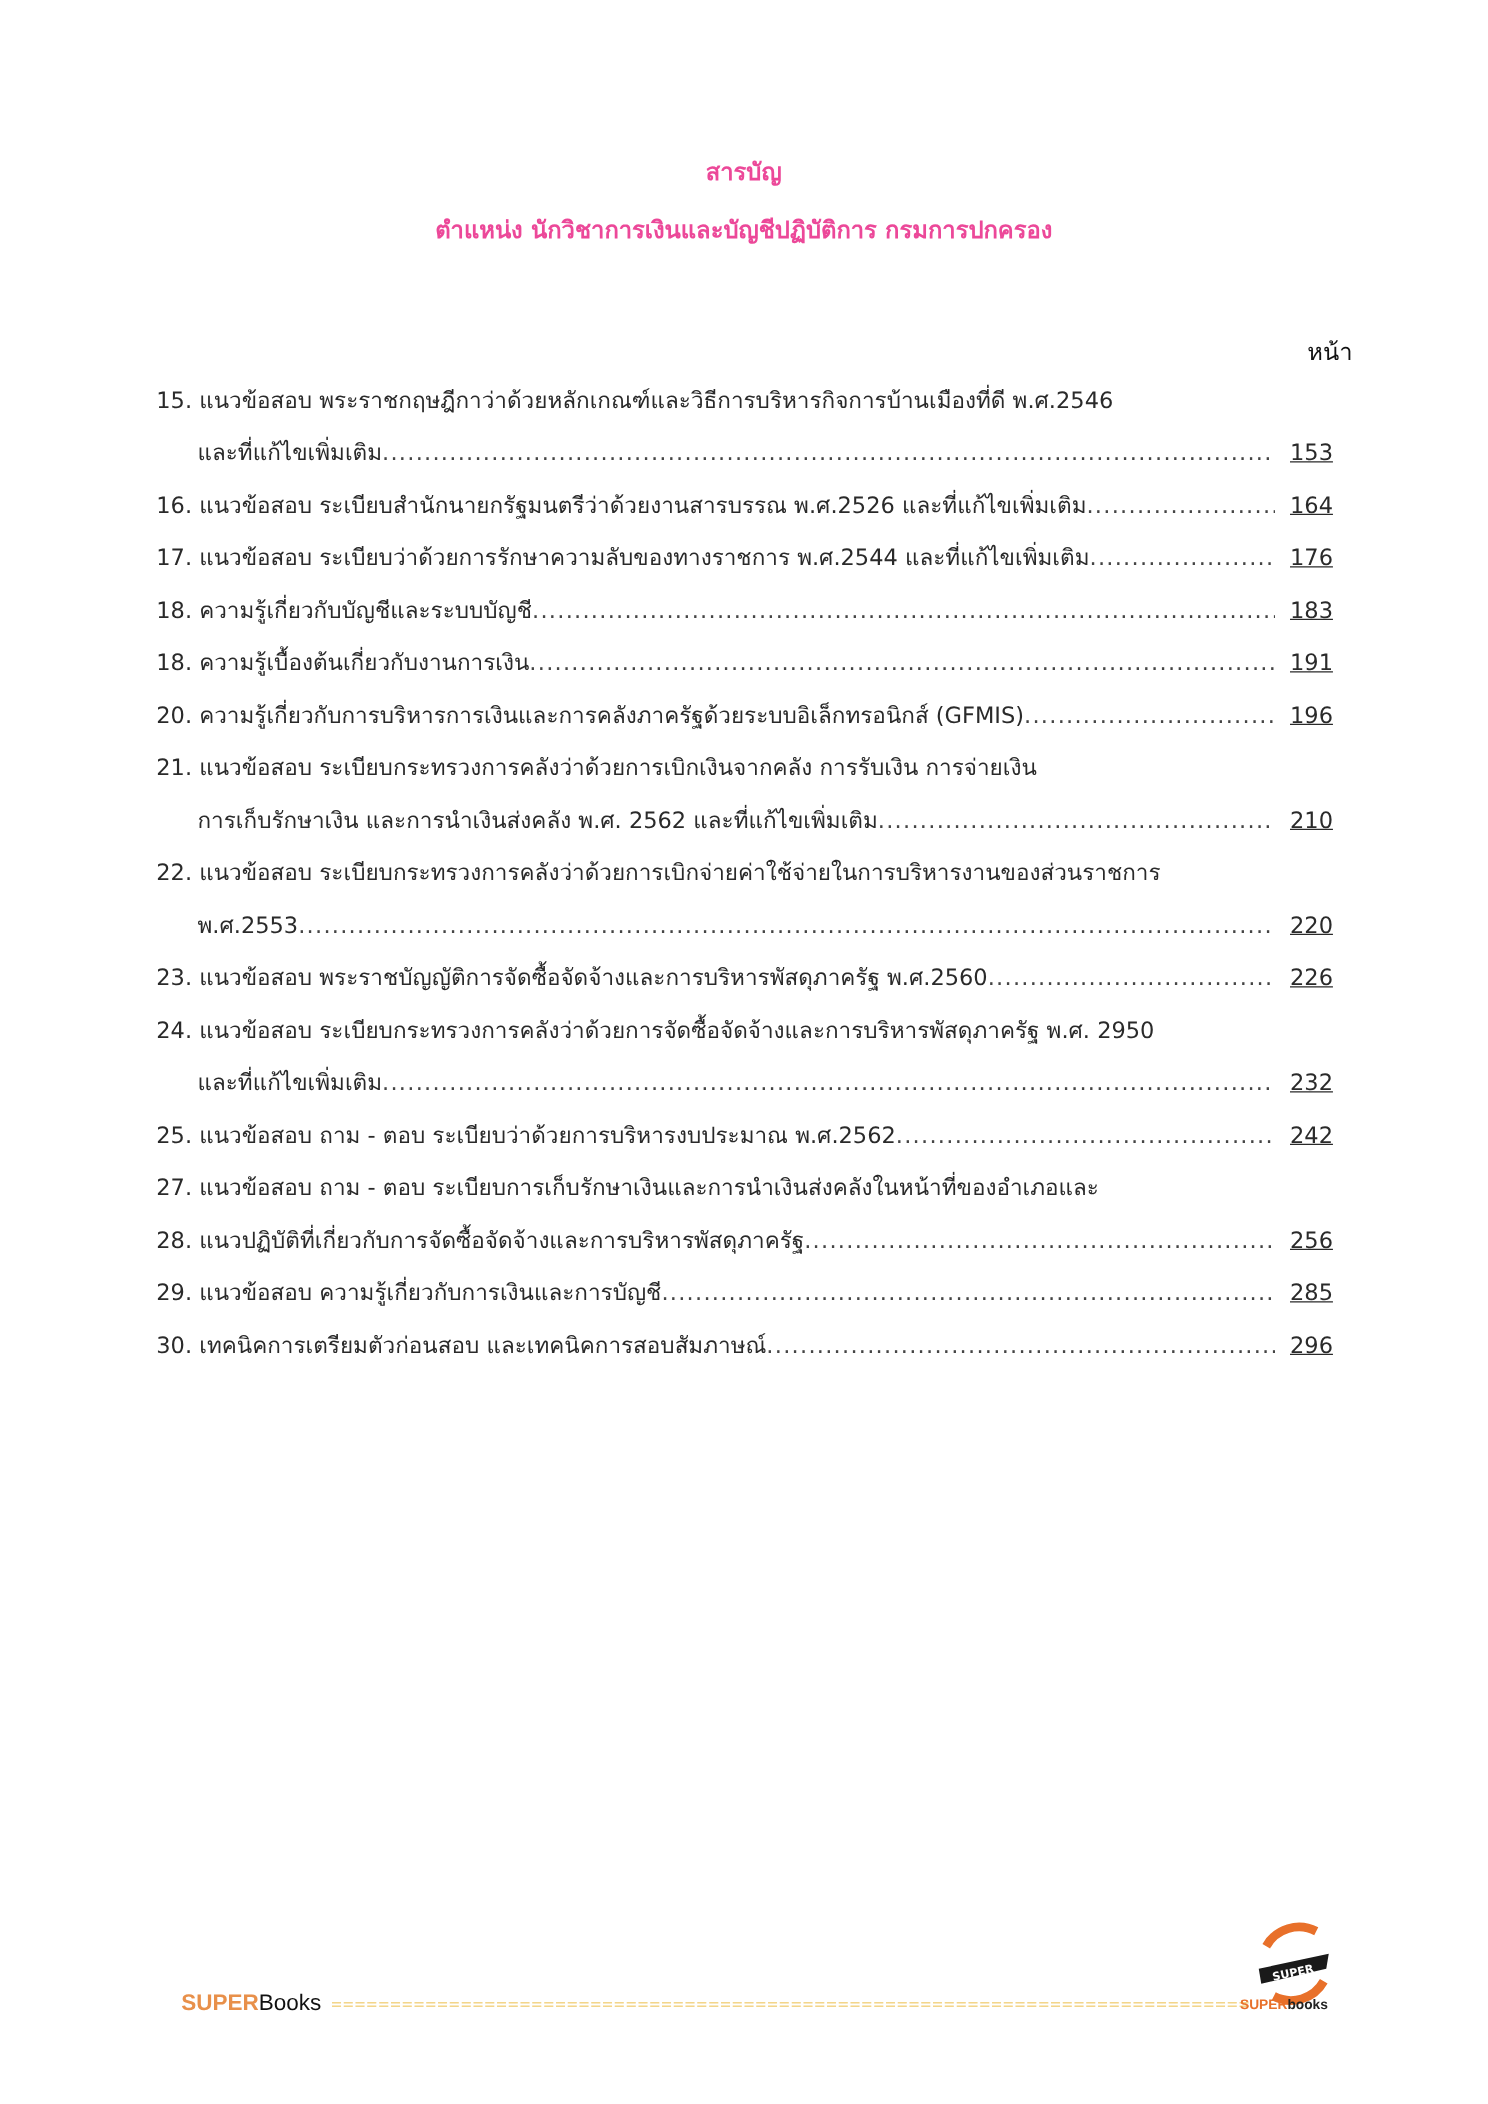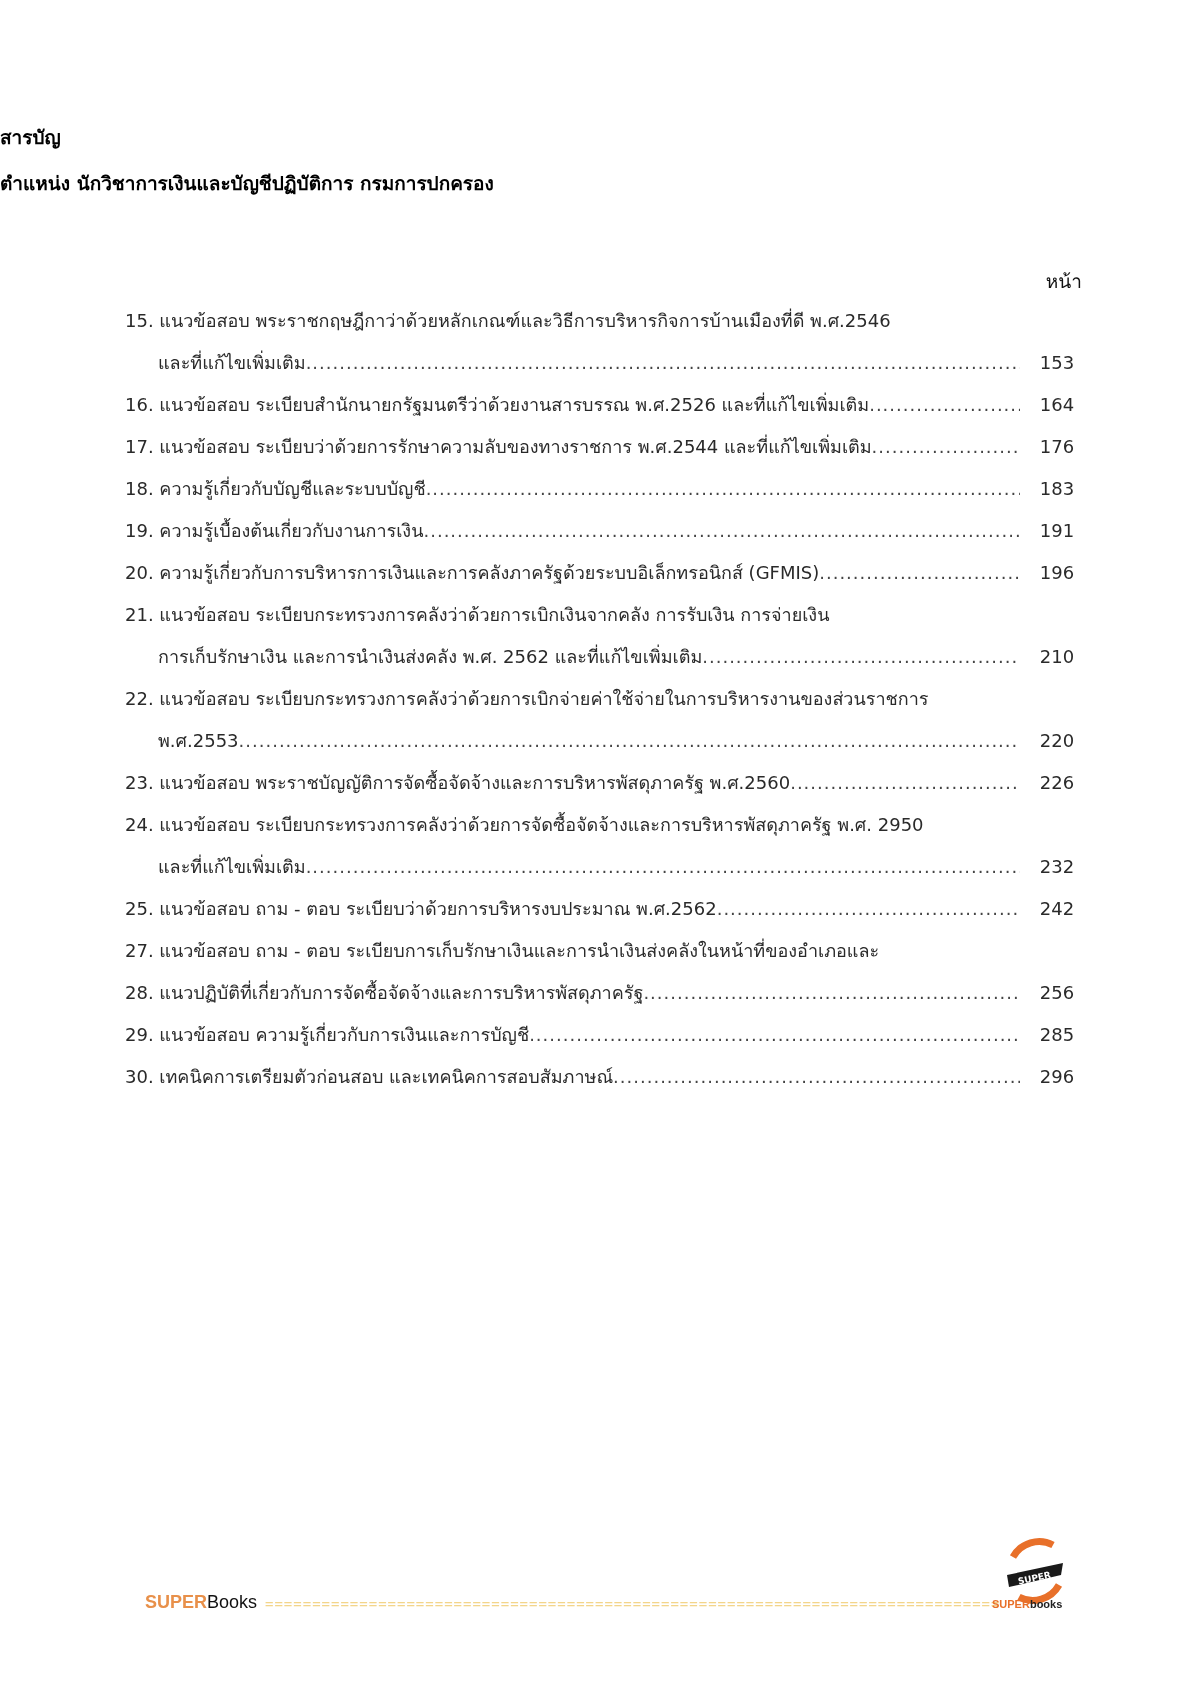--- a/index.html
+++ b/index.html
@@ -1,22 +1,22 @@
 <!DOCTYPE html>
 <html><head>
 <meta charset="utf-8">
 <style>
   html, body { margin: 0; padding: 0; background: #ffffff; }
   body {
     width: 1190px; height: 1683px; position: relative; overflow: hidden;
     font-family: "DejaVu Sans", "Liberation Sans", sans-serif; color: #222;
   }
   .title {
-    position: absolute; left: 0; width: 1190px; 
-    font-weight: bold; font-size: 19px; color: #000000;
+    position: absolute; left: 0; width: 1190px; text-align: center;
+    font-weight: bold; font-size: 19px; color: #ec4899;
   }
   .title.t1 { top: 122px; }
   .title.t2 { top: 168px; }
   .page-head {
     position: absolute; top: 266px; right: 108px;
     font-weight: normal; font-size: 19px; color: #111;
   }
   .toc { position: absolute; top: 300px; left: 125px; width: 957px; }
   .line {
     position: relative; height: 42px; line-height: 42px; font-size: 18px;
@@ -28,21 +28,21 @@
   }
   .line.cont .txt { left: 33px; width: 862px; }
   .line .label { flex: none; }
   .line .dots {
     flex: 1 1 auto; overflow: hidden; color: #444; letter-spacing: 1px;
   }
   .line .dots::after {
     content: "...................................................................................................................................................................................................................................................";
   }
   .line .pg {
-    position: absolute; right: 0; width: 50px; text-align: center;
+    position: absolute; right: 0; width: 50px; text-align: left; text-decoration: underline;
   }
   .footer-brand {
     position: absolute; top: 1592px; left: 145px; font-size: 18px;
     font-family: "Liberation Sans", sans-serif;
   }
   .footer-brand .super { color: #e8904a; font-weight: bold; }
   .footer-brand .books { color: #111; }
   .footer-rule {
     position: absolute; top: 1592px; left: 265px; width: 735px; height: 24px;
     overflow: hidden; white-space: nowrap; color: #f3d58a; font-size: 14px;
@@ -95,21 +95,21 @@
     </div>
     <div class="line">
       <div class="txt">
         <span class="label">18. ความรู้เกี่ยวกับบัญชีและระบบบัญชี</span>
         <span class="dots"></span>
       </div>
       <span class="pg">183</span>
     </div>
     <div class="line">
       <div class="txt">
-        <span class="label">19. ความรู้เบื้องต้นเกี่ยวกับงานการเงิน</span>
+        <span class="label">18. ความรู้เบื้องต้นเกี่ยวกับงานการเงิน</span>
         <span class="dots"></span>
       </div>
       <span class="pg">191</span>
     </div>
     <div class="line">
       <div class="txt">
         <span class="label">20. ความรู้เกี่ยวกับการบริหารการเงินและการคลังภาครัฐด้วยระบบอิเล็กทรอนิกส์ (GFMIS)</span>
         <span class="dots"></span>
       </div>
       <span class="pg">196</span>

